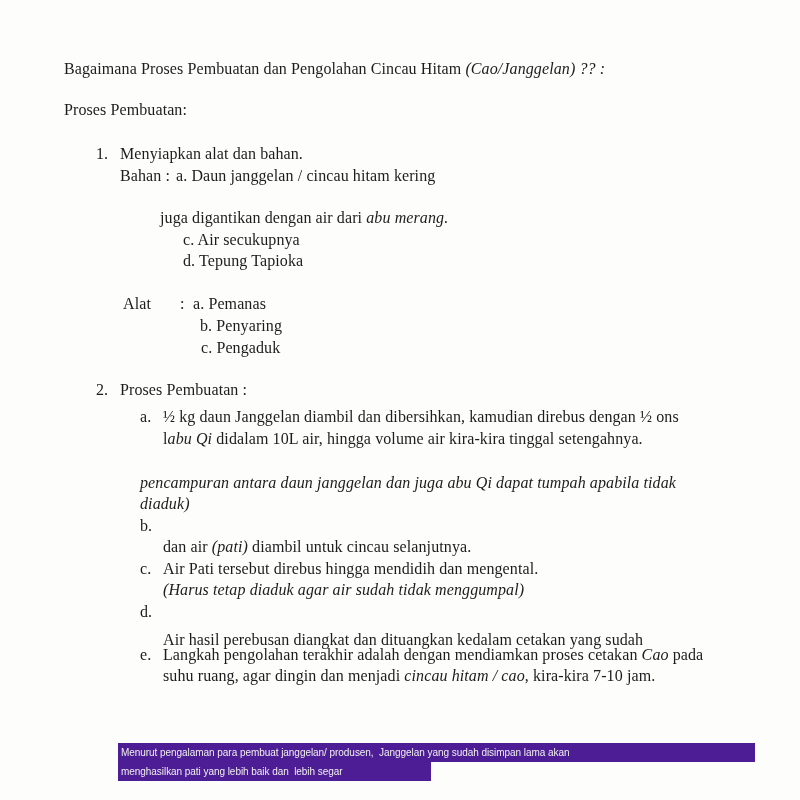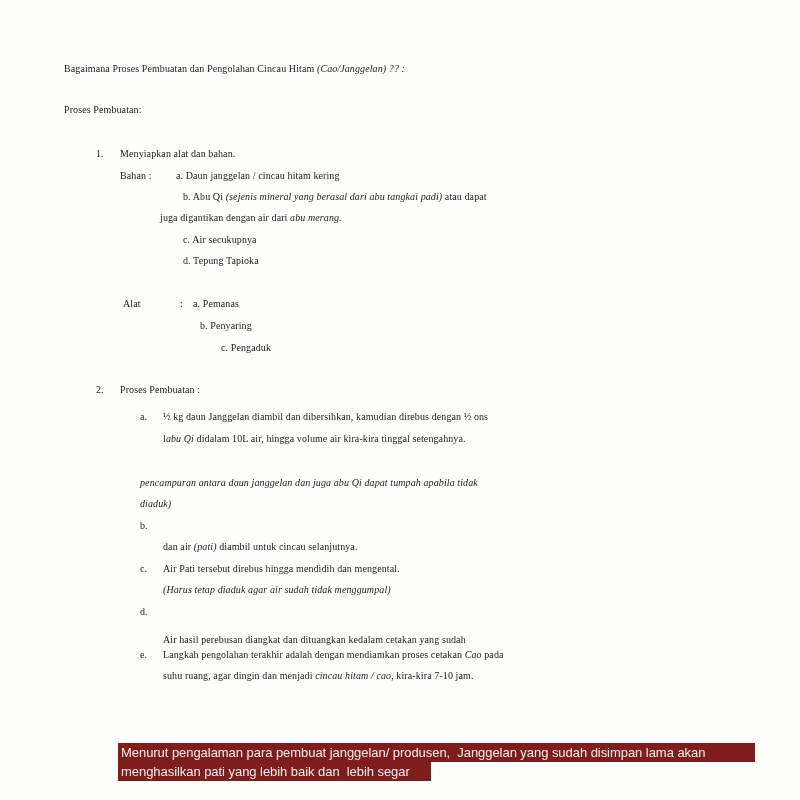--- a/index.html
+++ b/index.html
@@ -20,21 +20,21 @@
   .page {
     position: relative;
     width: 800px;
     height: 800px;
     box-sizing: border-box;
   }
 
   
   .ln {
     position: absolute;
-    font-size: 10px;
+    font-size: 16px;
     line-height: 21px;
     white-space: pre;
     letter-spacing: 0.1px;
   }
   .it { font-style: italic; }
   .up { font-style: normal; }
 
   
   #heading {
     left: 64px;
@@ -53,21 +53,21 @@
   #bahan-a { left: 176px; top: 165px; }
   #bahan-b1 { left: 183px; top: 186px; }
   #bahan-b2 { left: 160px; top: 207px; }
   #bahan-c { left: 183px; top: 229px; }
   #bahan-d { left: 183px; top: 250px; }
 
   #alat-label { left: 123px; top: 293px; }
   #alat-colon { left: 180px; top: 293px; }
   #alat-a { left: 193px; top: 293px; }
   #alat-b { left: 200px; top: 315px; }
-  #alat-c { left: 221px; top: 337px; }
+  #alat-c { left: 201px; top: 337px; }
 
   
   #num2 { left: 96px; top: 379px; }
   #item2-title { left: 120px; top: 379px; }
 
   #p2a-mark { left: 140px; top: 406px; }
   #p2a-l1 { left: 163px; top: 406px; }
   #p2a-l2 { left: 163px; top: 428px; }
   #p2a-note1 { left: 140px; top: 451px; }
   #p2a-note2 { left: 140px; top: 472px; }
@@ -93,24 +93,24 @@
   #banner {
     position: absolute;
     left: 118px;
     top: 743px;
     width: 640px;
     height: 40px;
     overflow: hidden;
   }
   #banner .bline {
     display: block;
-    background: #7f1d1d;
+    background: #4c1d95;
     color: #f0efed;
     font-family: "Liberation Sans", "DejaVu Sans", sans-serif;
-    font-size: 13px;
+    font-size: 10px;
     line-height: 19px;
     height: 19px;
     white-space: pre;
     letter-spacing: -0.05px;
     width: max-content;
     padding: 0 2px 0 3px;
     box-sizing: border-box;
   }
   #banner .bline.l1 {
     width: 637px;
@@ -126,21 +126,20 @@
 
   <div class="ln" id="heading"><span>Bagaimana Proses Pembuatan dan Pengolahan Cincau Hitam </span><span class="it">(Cao/Janggelan)</span><span class="it"> ?? :</span></div>
 
   <div class="ln" id="subheading">Proses Pembuatan:</div>
 
   <div class="ln" id="num1">1.</div>
   <div class="ln" id="item1-title">Menyiapkan alat dan bahan.</div>
 
   <div class="ln" id="bahan-label">Bahan :</div>
   <div class="ln" id="bahan-a">a. Daun janggelan / cincau hitam kering</div>
-  <div class="ln" id="bahan-b1"><span>b. Abu Qi </span><span class="it">(sejenis mineral yang berasal dari abu tangkai padi)</span><span> atau dapat</span></div>
   <div class="ln" id="bahan-b2"><span>juga digantikan dengan air dari </span><span class="it">abu merang.</span></div>
   <div class="ln" id="bahan-c">c. Air secukupnya</div>
   <div class="ln" id="bahan-d">d. Tepung Tapioka</div>
 
   <div class="ln" id="alat-label">Alat</div>
   <div class="ln" id="alat-colon">:</div>
   <div class="ln" id="alat-a">a. Pemanas</div>
   <div class="ln" id="alat-b">b. Penyaring</div>
   <div class="ln" id="alat-c">c. Pengaduk</div>
 

